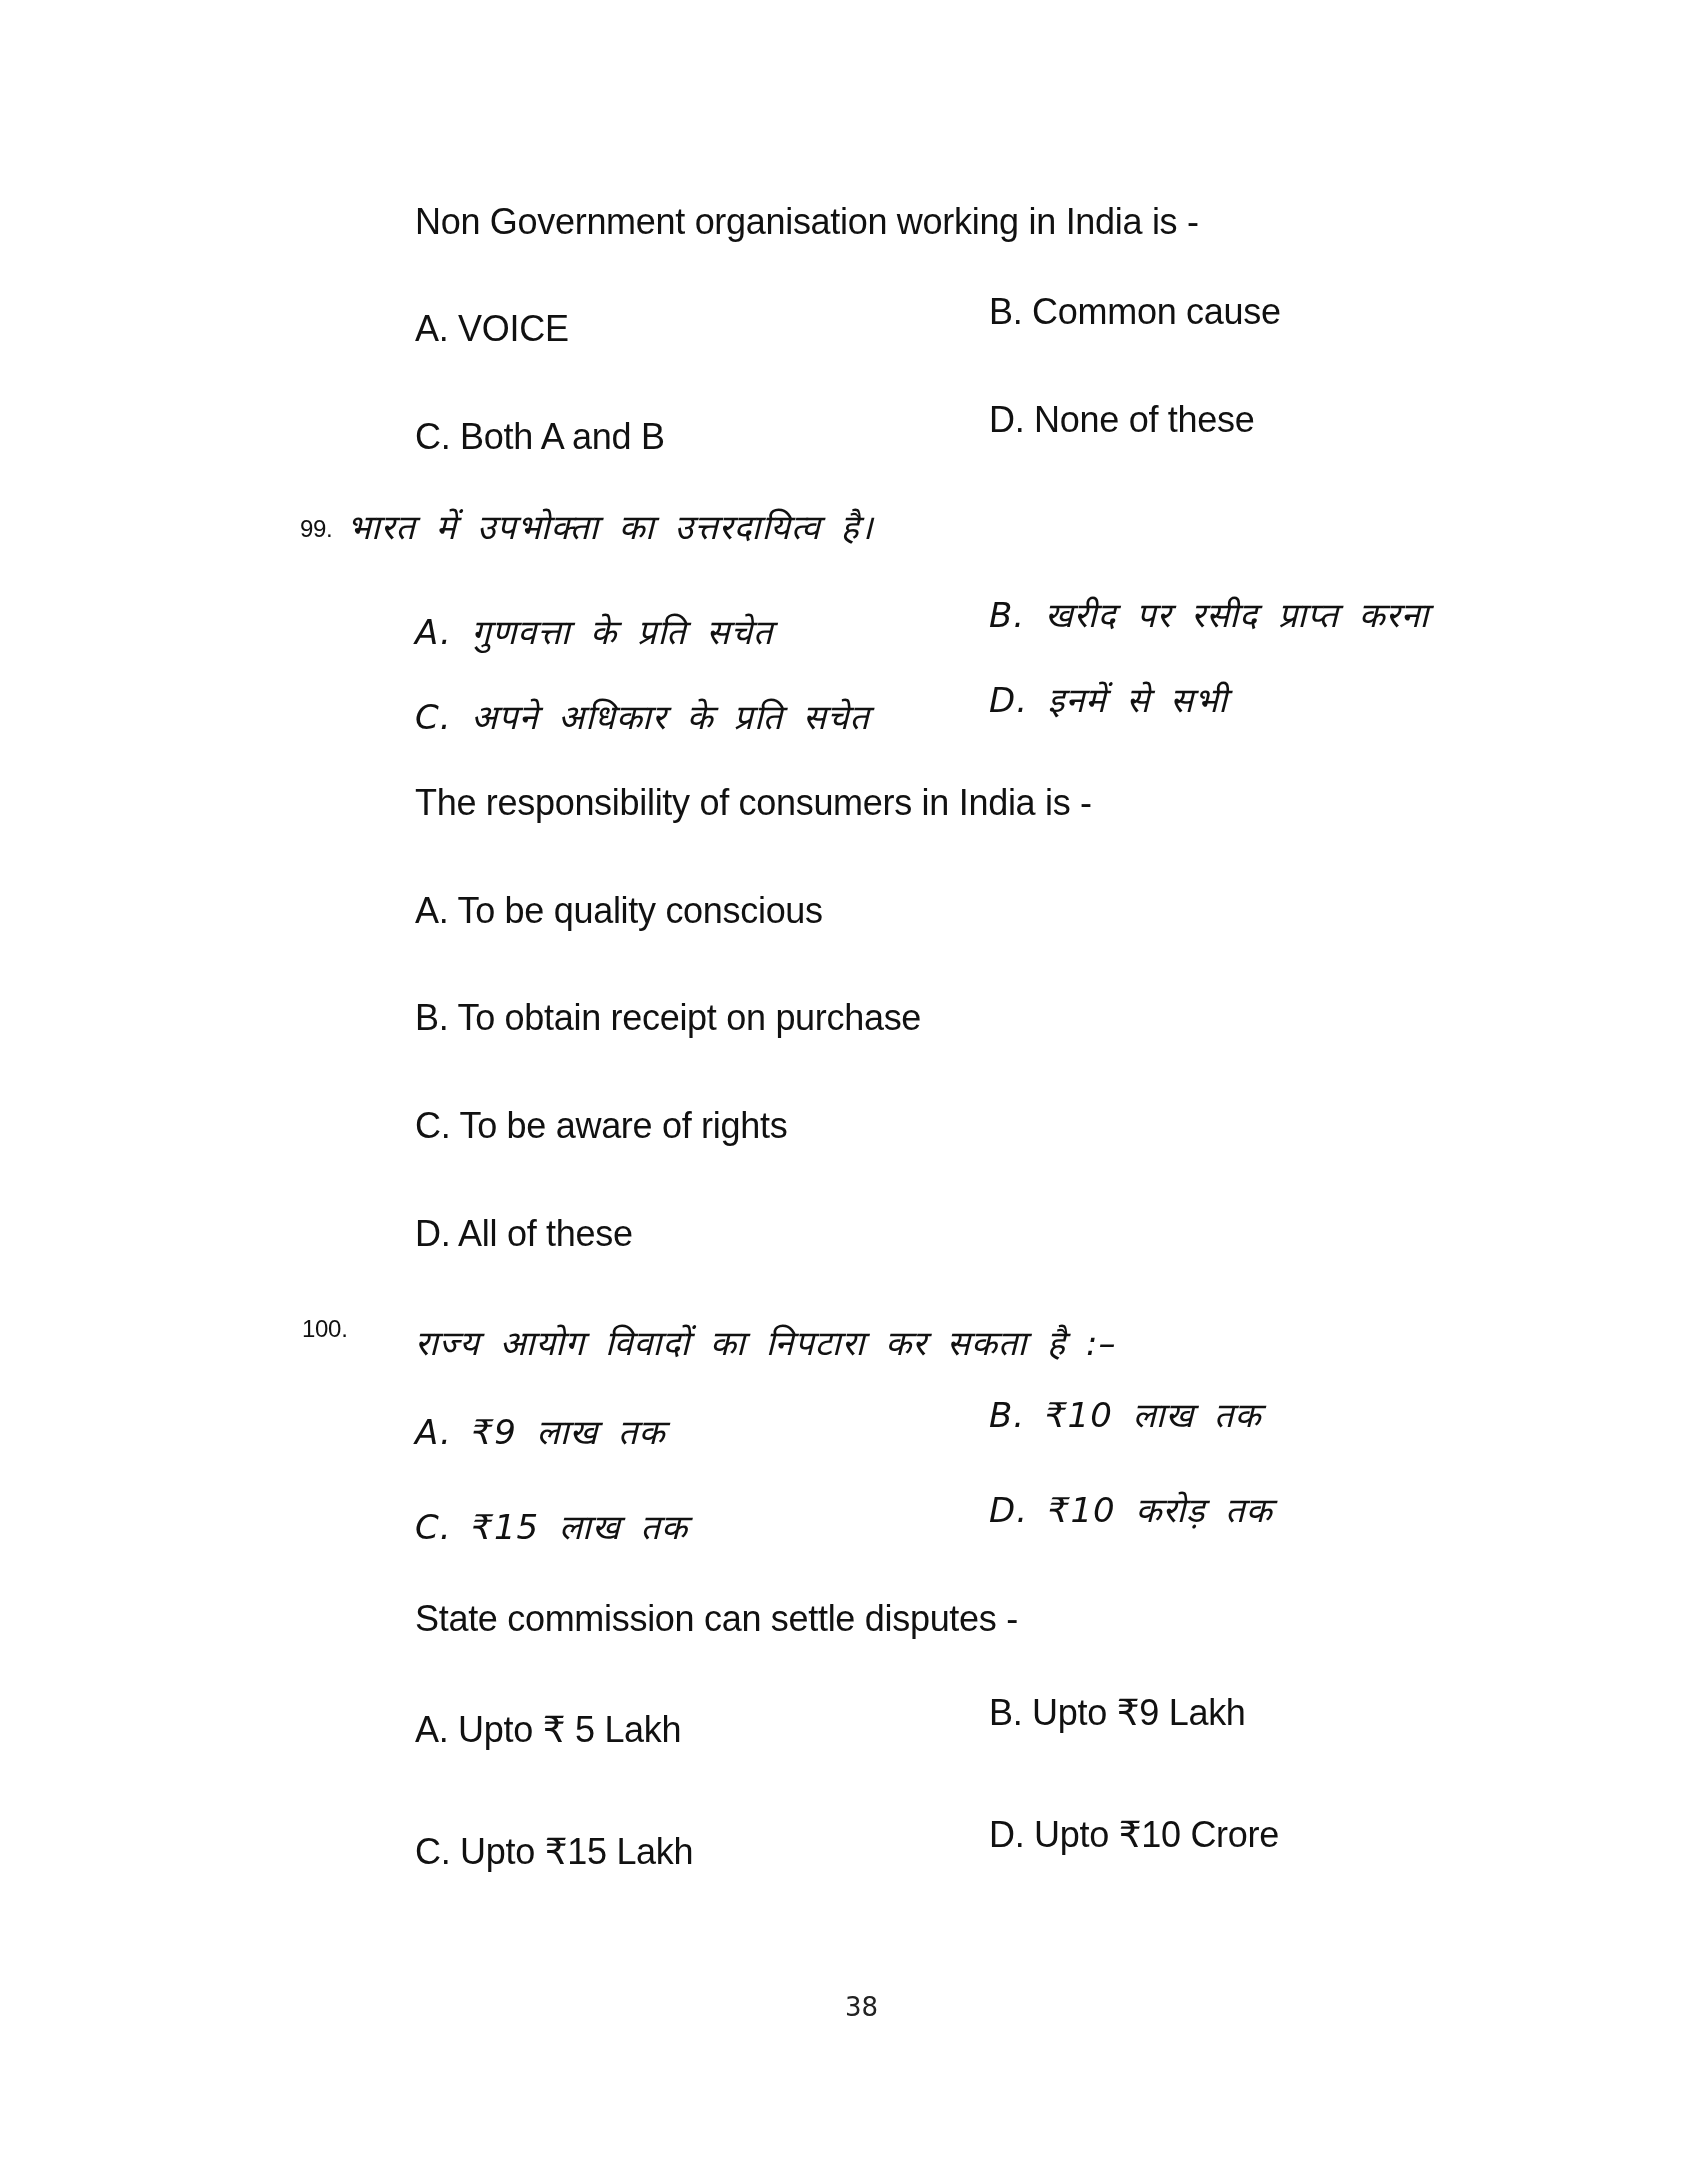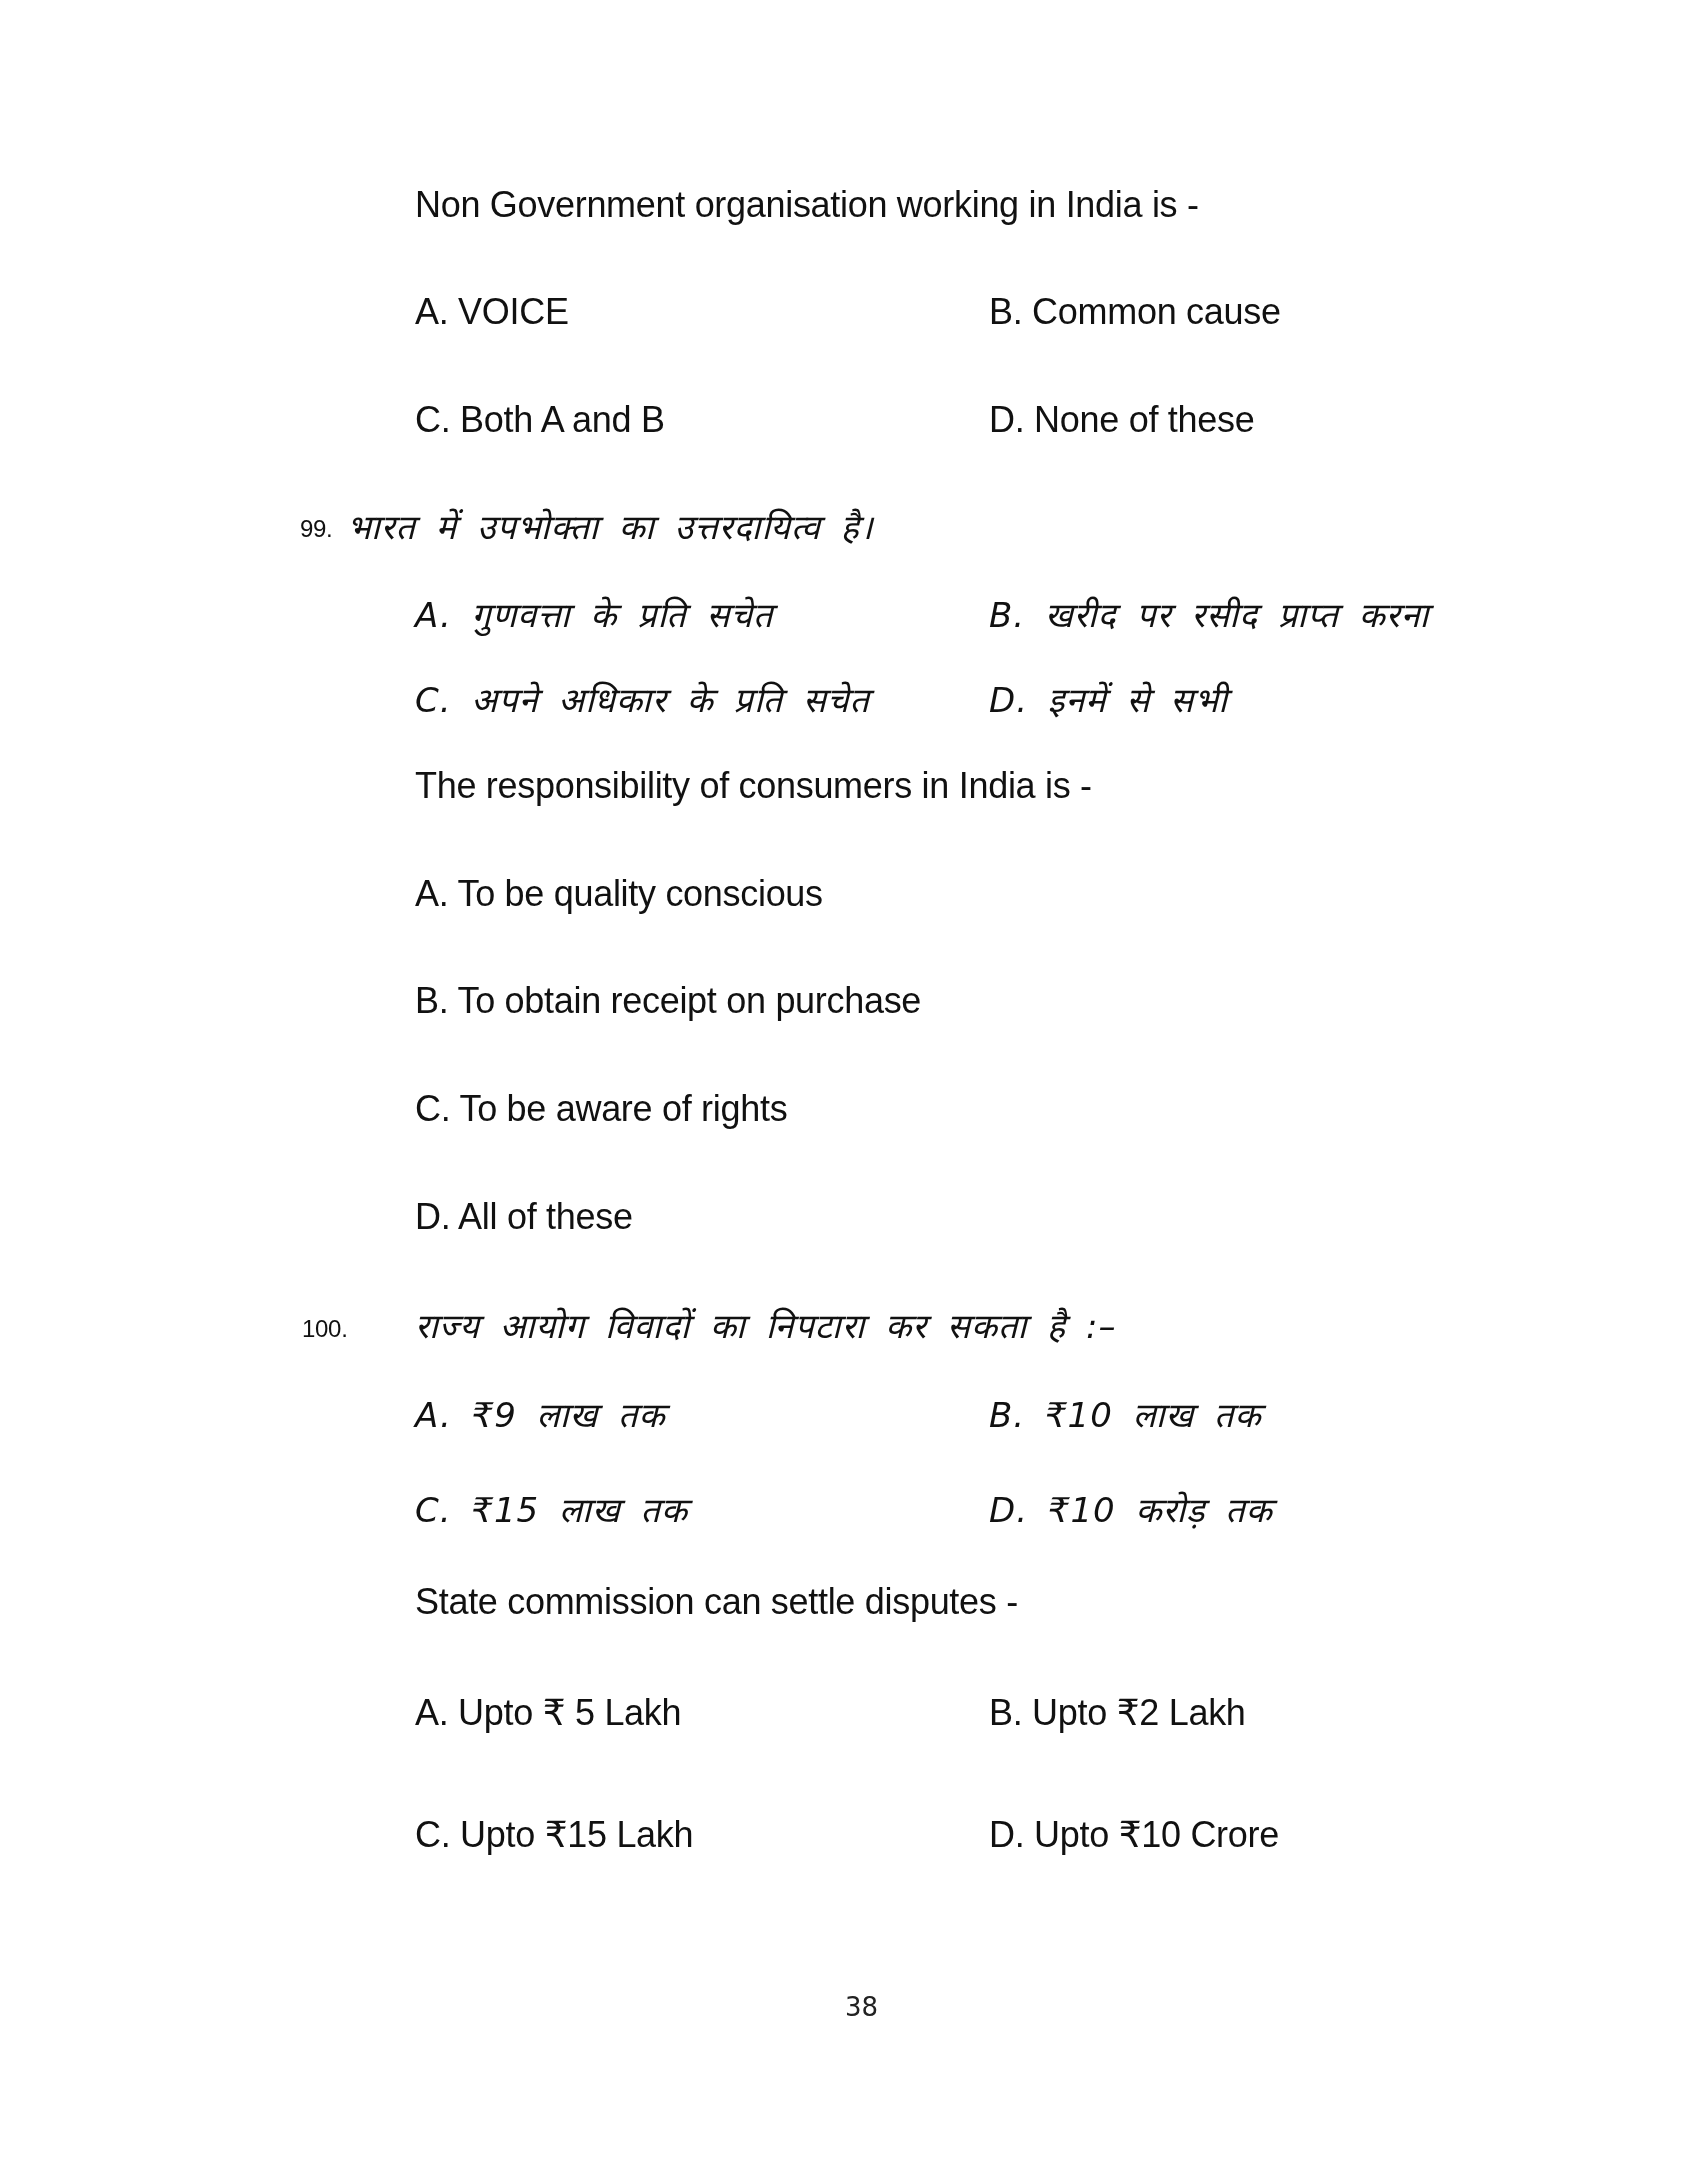--- a/index.html
+++ b/index.html
@@ -25,21 +25,21 @@
     .hindi {
       font-family: "DejaVu Sans", "Liberation Sans", sans-serif;
       font-size: 34px;
       letter-spacing: 1px;
       word-spacing: 8px;
       font-style: italic;
     }
     .qnum {
       font-size: 24px;
     }
-    .col-left { left: 415px; }
+    .col-left { left: 415px; margin-top: 17px; }
     .col-right { left: 989px; }
     .page-number {
       position: absolute;
       left: 0;
       width: 1723px;
       text-align: center;
       top: 1992px;
       font-family: "DejaVu Sans", sans-serif;
       font-size: 26px;
       color: #222;
@@ -69,18 +69,18 @@
 
 <div class="line qnum" style="top:1307px; left:302px">100.</div>
 <div class="line hindi col-left" style="top:1304px">राज्य आयोग विवादों का निपटारा कर सकता है :–</div>
 <div class="line hindi col-left" style="top:1393px">A. ₹9 लाख तक</div>
 <div class="line hindi col-right" style="top:1393px">B. ₹10 लाख तक</div>
 <div class="line hindi col-left" style="top:1488px">C. ₹15 लाख तक</div>
 <div class="line hindi col-right" style="top:1488px">D. ₹10 करोड़ तक</div>
 
 <div class="line col-left" style="top:1580px">State commission can settle disputes -</div>
 <div class="line col-left" style="top:1691px">A. Upto ₹ 5 Lakh</div>
-<div class="line col-right" style="top:1691px">B. Upto ₹2 Lakh</div>
+<div class="line col-right" style="top:1691px">B. Upto ₹9 Lakh</div>
 <div class="line col-left" style="top:1813px">C. Upto ₹15 Lakh</div>
 <div class="line col-right" style="top:1813px">D. Upto ₹10 Crore</div>
 
 <div class="page-number">38</div>
 
 
 </body></html>

